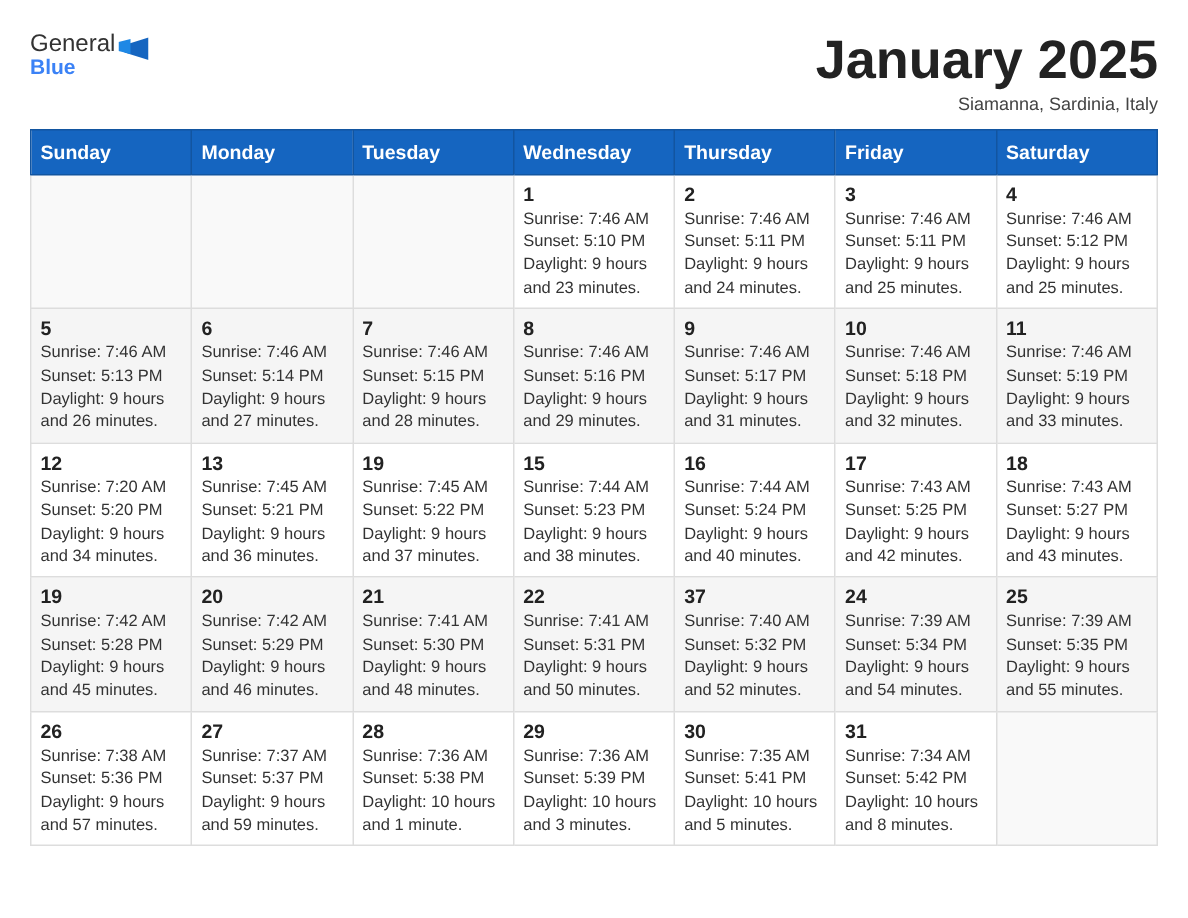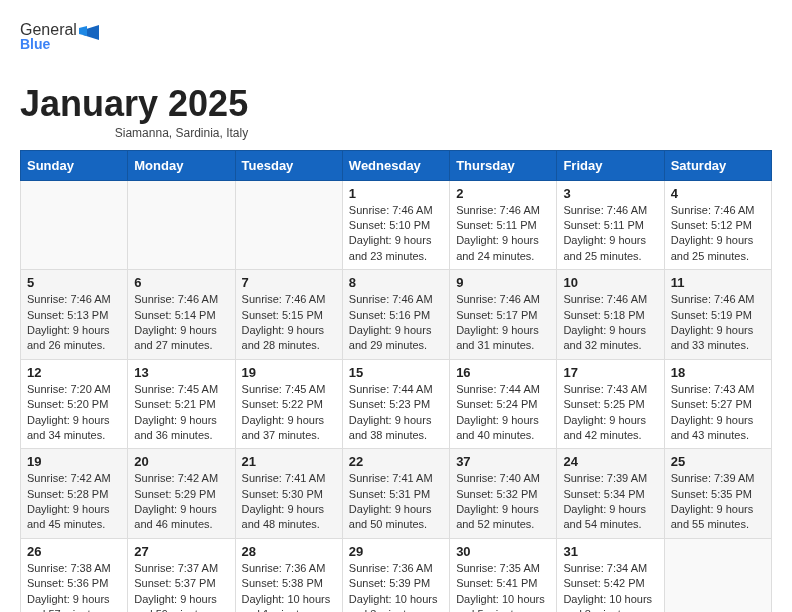--- a/index.html
+++ b/index.html
@@ -8,32 +8,30 @@
       background: #fff;
       width: 792px;
       min-height: 612px;
       padding: 20px;
     }
     .header {
       display: flex;
       justify-content: space-between;
       align-items: flex-start;
       margin-bottom: 10px;
-      flex-direction: column;
     }
     .logo {
       display: flex;
       flex-direction: column;
       align-items: flex-start;
     }
     .logo-general { color: #333; }
     .logo-blue { color: #1565c0; }
     .title-block {
       text-align: right;
-      margin-top: 32px;
     }
     .month-title {
       font-size: 36px;
       font-weight: bold;
       color: #222;
       line-height: 1.1;
     }
     .location-title {
       font-size: 12px;
       color: #444;

